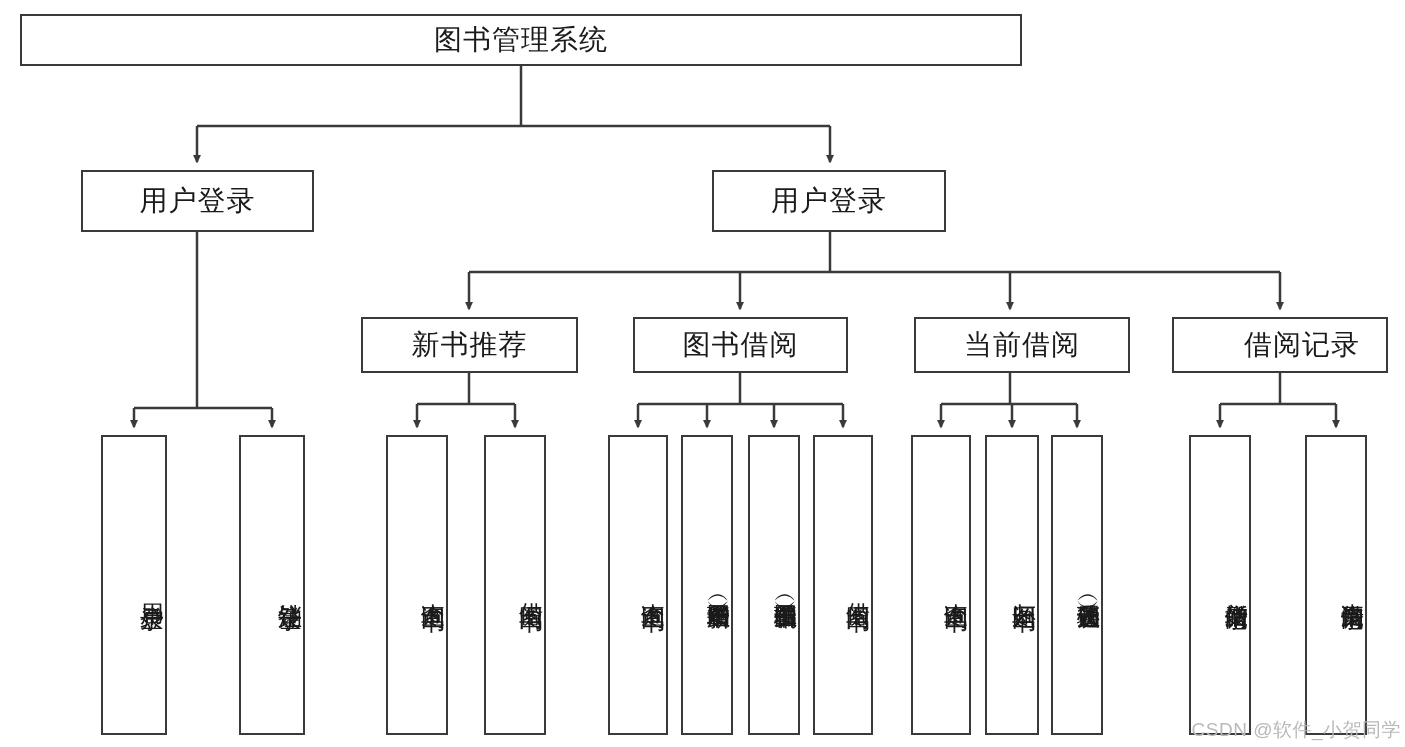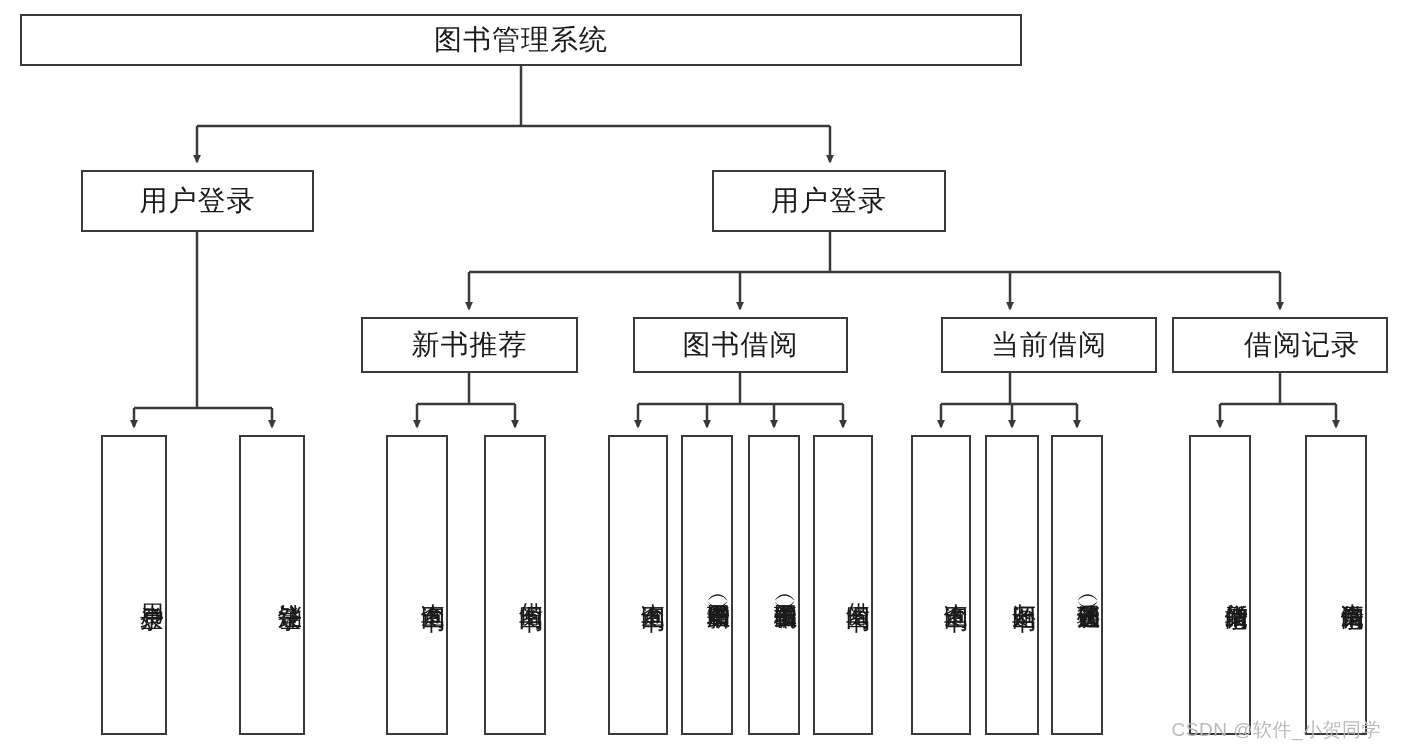--- a/index.html
+++ b/index.html
@@ -53,21 +53,21 @@
     align-items: flex-start;
     padding-top: 4px;
   }
   .node.vert .vlabel {
     writing-mode: vertical-rl;
     text-orientation: upright;
     white-space: nowrap;
   }
   .watermark {
     position: absolute;
-    right: 24px;
+    right: 4px;
     bottom: 4px;
     font-size: 19px;
     color: #b9b9b9;
     letter-spacing: 0.5px;
     white-space: nowrap;
   }
 </style>
 </head>
 <body>
 
@@ -133,21 +133,21 @@
   <div class="node horiz" style="left:712px;top:170px;width:234px;height:62px;">
     <span>用户登录</span>
   </div>
 
   <div class="node horiz" style="left:361px;top:317px;width:217px;height:56px;">
     <span>新书推荐</span>
   </div>
   <div class="node horiz" style="left:633px;top:317px;width:215px;height:56px;text-align:right;">
     <span>图书借阅</span>
   </div>
-  <div class="node horiz" style="left:941px;top:317px;width:216px;height:56px;">
+  <div class="node horiz" style="left:914px;top:317px;width:216px;height:56px;">
     <span>当前借阅</span>
   </div>
   <div class="node horiz" style="left:1172px;top:317px;width:216px;height:56px;padding-left:44px;">
     <span>借阅记录</span>
   </div>
 
   <div class="node vert" style="left:101px;top:435px;width:66px;height:300px;">
     <span class="vlabel">用户登录</span>
   </div>
   <div class="node vert" style="left:239px;top:435px;width:66px;height:300px;">

